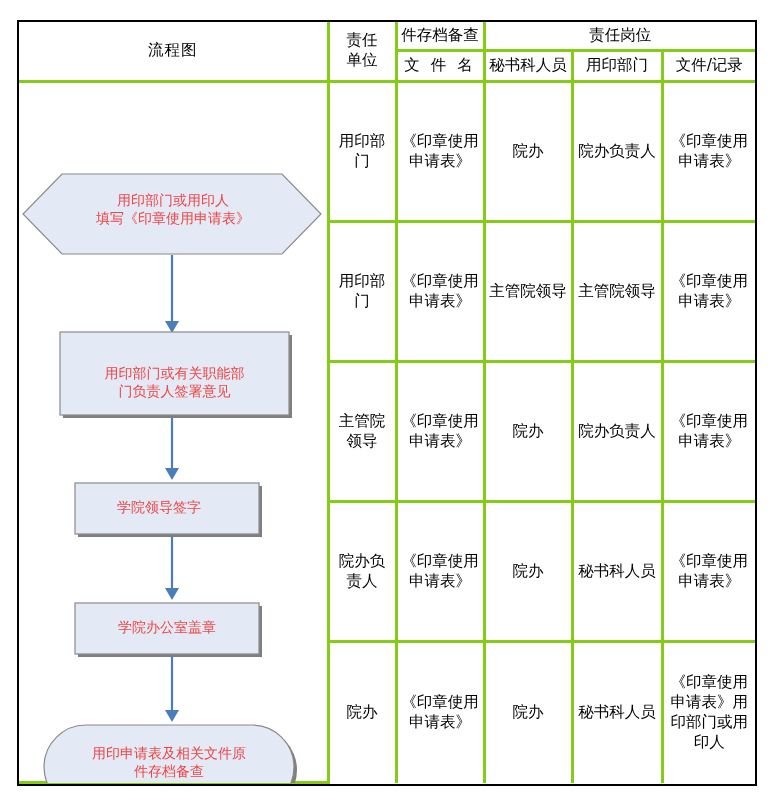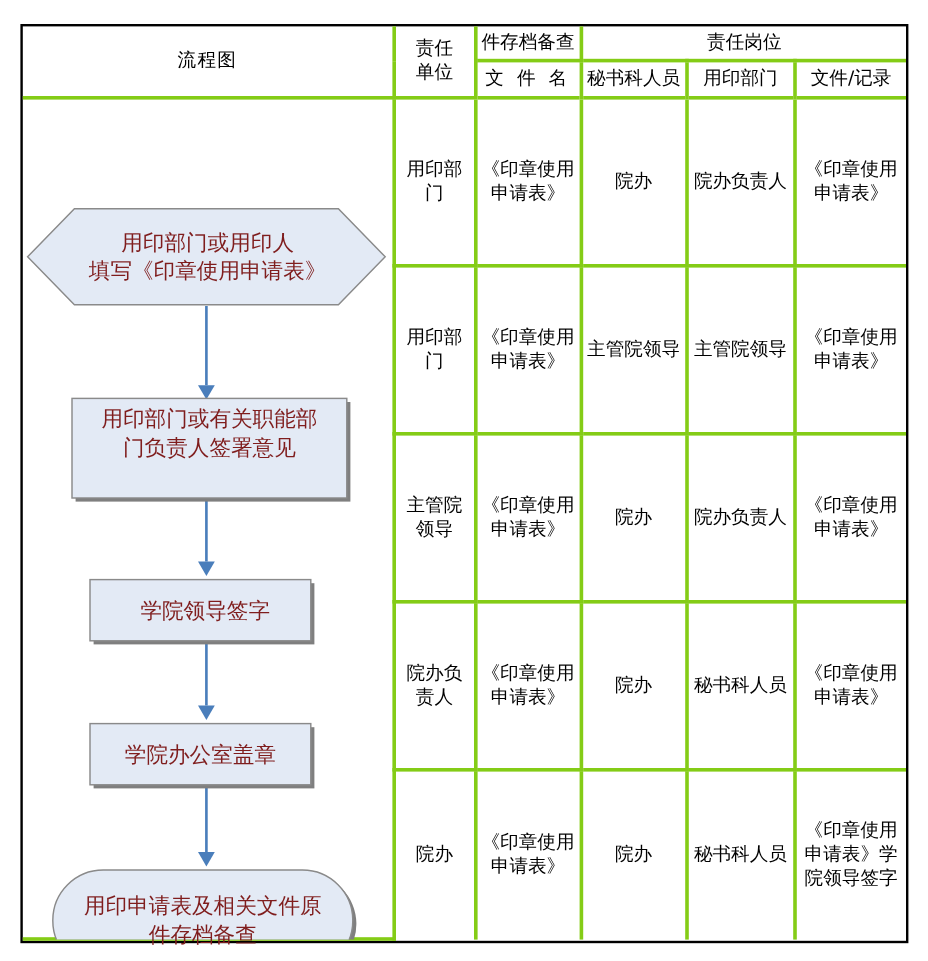--- a/index.html
+++ b/index.html
@@ -92,23 +92,23 @@
     left: 0;
     top: 0;
     width: 309px;
     height: 700px;
   }
   #flow svg { display: block; }
 
   .node-label {
     position: absolute;
     text-align: center;
-    font-size: 18px;
+    font-size: 14px;
     line-height: 1.32;
-    color: #7f1d1d;
+    color: #ef4444;
     pointer-events: none;
     white-space: pre-line;
   }
 </style>
 </head>
 <body>
 
 <div id="page">
 
   <div id="sheet">
@@ -184,24 +184,24 @@
 
               <g>
                 <rect x="28" y="645" width="250" height="84" rx="42" ry="42" fill="#7f7f7f"></rect>
                 <rect x="25" y="642" width="250" height="84" rx="42" ry="42" fill="#e3eaf5" stroke="#8a8a8a" stroke-width="1.2"></rect>
               </g>
             </svg>
 
             <div class="node-label" style="left:14px; top:108px; width:280px;">用印部门或用印人
 填写《印章使用申请表》</div>
 
-            <div class="node-label" style="left:43px; top:255px; width:225px;">用印部门或有关职能部
+            <div class="node-label" style="left:43px; top:281px; width:225px;">用印部门或有关职能部
 门负责人签署意见</div>
 
-            <div class="node-label" style="left:70px; top:415px; width:164px;">学院领导签字</div>
+            <div class="node-label" style="left:58px; top:415px; width:164px;">学院领导签字</div>
 
             <div class="node-label" style="left:58px; top:535px; width:180px;text-align:center;">学院办公室盖章</div>
 
             <div class="node-label" style="left:25px; top:661px; width:250px;">用印申请表及相关文件原
 件存档备查</div>
           </div>
 
         </td>
 
         <td>
@@ -282,20 +282,20 @@
         <td>
           <span class="cell-txt">《印章使用申请表》</span>
         </td>
         <td>
           <span class="cell-txt">院办</span>
         </td>
         <td>
           <span class="cell-txt">秘书科人员</span>
         </td>
         <td>
-          <span class="cell-txt">《印章使用申请表》学院领导签字</span>
+          <span class="cell-txt">《印章使用申请表》用印部门或用印人</span>
         </td>
       </tr>
 
     </tbody>
       </table>
   </div>
 </div>
 
 </body></html>

